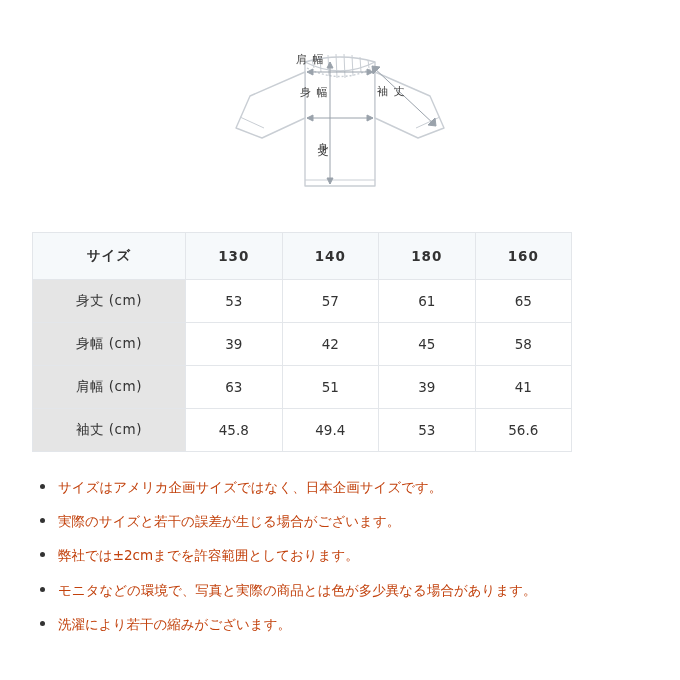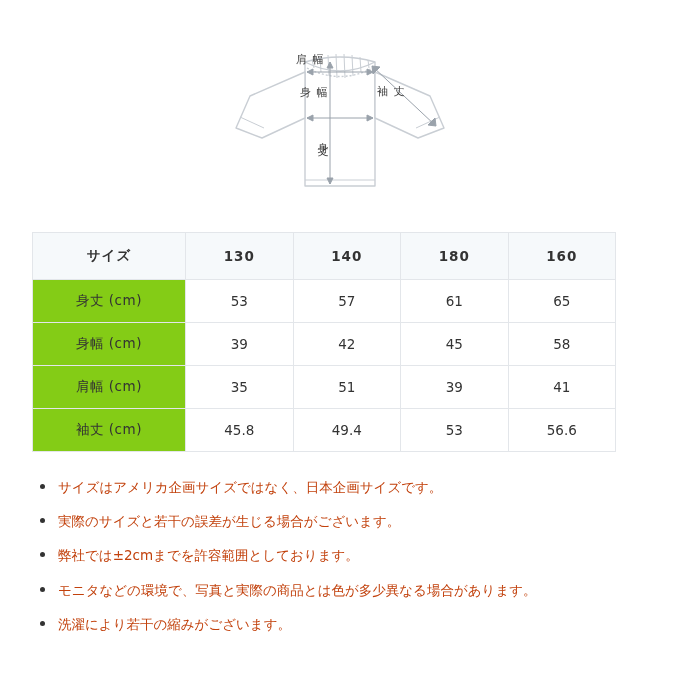--- a/index.html
+++ b/index.html
@@ -49,21 +49,21 @@
   #lbl-mihaba{ left: 300px; top: 85px; }
   #lbl-mitake{ left: 314px; top: 134px; }
 
   
   .table-wrap {
     margin: 10px 32px 0 32px;
     width: 616px;
   }
   table.size-table {
     border-collapse: collapse;
-    width: 584px;
+    width: 540px;
     table-layout: fixed;
   }
   table.size-table th,
   table.size-table td {
     border: 1px solid #e3e6ea;
     text-align: center;
     font-size: 13.5px;
     color: #333;
     height: 40px;
     font-weight: normal;
@@ -73,21 +73,21 @@
     background: #f6f9fb;
     font-weight: bold;
     height: 44px;
     font-size: 13.5px;
     letter-spacing: 1px;
   }
   table.size-table thead th.corner {
     width: 150px;
   }
   table.size-table tbody th {
-    background: #84cc16;
+    background: #e5e5e5;
     font-weight: normal;
     letter-spacing: 0.5px;
   }
 
   
   .notes {
     margin: 26px 32px 0 36px;
     padding: 0;
     list-style: none;
   }
@@ -186,21 +186,21 @@
         </tr>
         <tr>
           <th>身幅 (cm)</th>
           <td>39</td>
           <td>42</td>
           <td>45</td>
           <td>58</td>
         </tr>
         <tr>
           <th>肩幅 (cm)</th>
-          <td>35</td>
+          <td>63</td>
           <td>51</td>
           <td>39</td>
           <td>41</td>
         </tr>
         <tr>
           <th>袖丈 (cm)</th>
           <td>45.8</td>
           <td>49.4</td>
           <td>53</td>
           <td>56.6</td>

